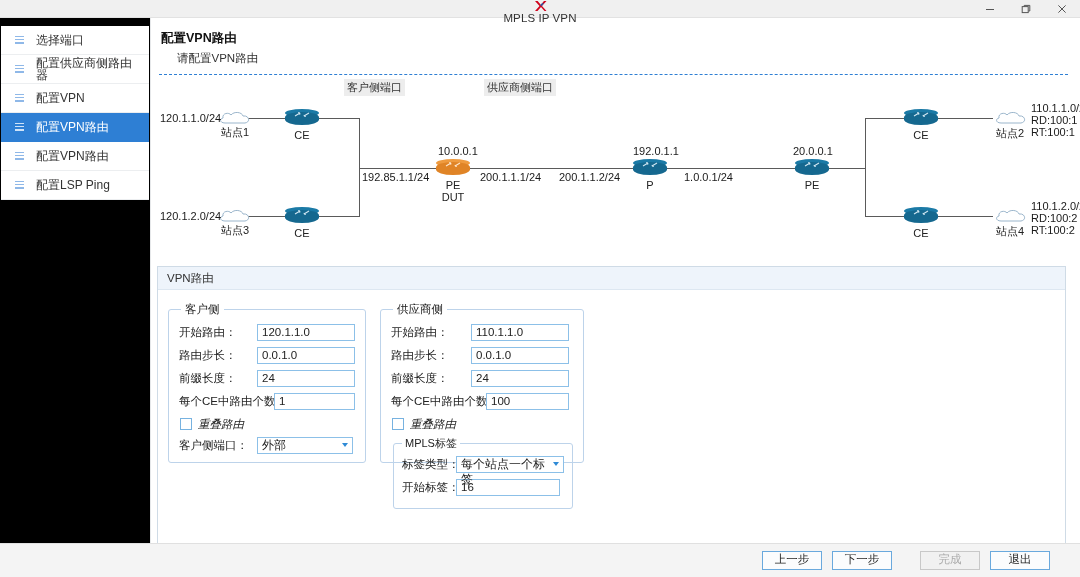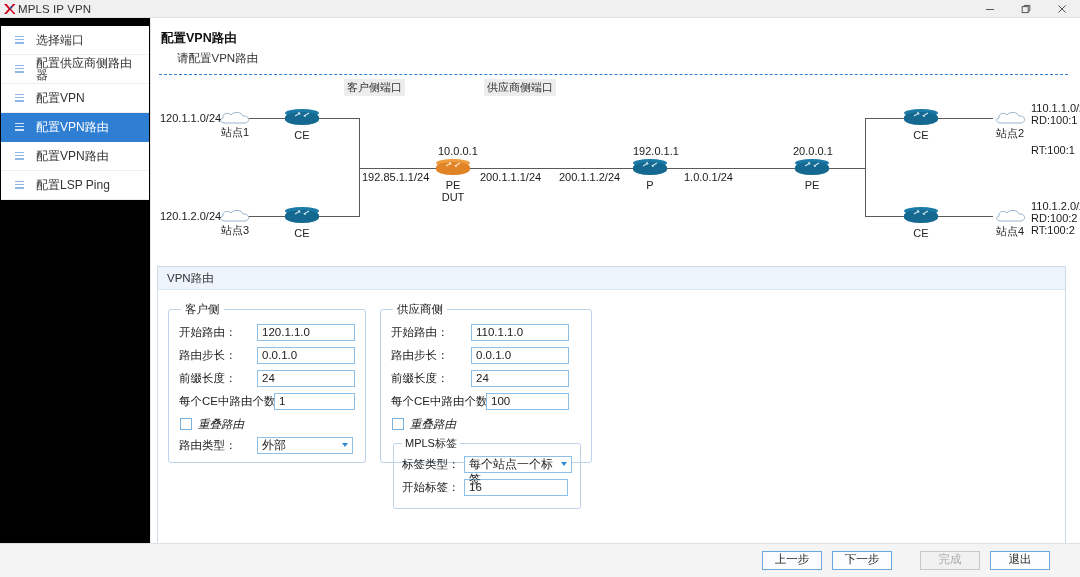--- a/index.html
+++ b/index.html
@@ -4,21 +4,21 @@
 <style>
   html,body{margin:0;padding:0;}
   body{
     width:1080px;height:577px;overflow:hidden;
     font-family:"Liberation Sans","DejaVu Sans",sans-serif;
     font-size:12px;color:#222;background:#ffffff;
   }
   
   .titlebar{
     height:17px;background:#f0f0f0;border-bottom:1px solid #e2e2e2;
-    display:flex;align-items:center;position:relative;
+    display:flex;align-items:center;position:relative;flex-direction:column;
   }
   .tb-logo{width:18px;height:17px;display:flex;align-items:center;justify-content:center;}
   .tb-title{font-size:11.5px;color:#333;letter-spacing:.1px;}
   .tb-ctrls{position:absolute;right:0;top:0;height:17px;display:flex;}
   .tb-btn{width:36px;height:17px;display:flex;align-items:center;justify-content:center;color:#555;font-size:11px;}
   
   .app{display:flex;height:527px;background:#fff;}
   .sidebar{
     width:150px;background:#000000;border-right:1px solid #e6e8ea;
     padding-top:8px;flex:none;
@@ -100,21 +100,21 @@
     border-left:3.5px solid transparent;border-right:3.5px solid transparent;
     border-top:4px solid #2e8ad6;
   }
   .chkrow{display:flex;align-items:center;gap:6px;height:18px;margin-bottom:3px;margin-left:1px;}
   .chk{width:10px;height:10px;border:1px solid #77b2e0;background:#fff;flex:none;}
   .chkrow .lbl{font-size:11.5px;font-style:italic;}
   fieldset.mpls{
     border:1px solid #bdd3ea;border-radius:3px;margin:2px 0 0 2px;padding:4px 8px 7px 8px;width:140px;
   }
   fieldset.mpls > legend{font-size:11px;color:#222;padding:0 3px;}
-  .mpls .row{margin-bottom:4px;gap:8px;}
+  .mpls .row{margin-bottom:4px;}
   .mpls .lbl{width:54px;font-size:11.5px;}
   .mpls .sel{width:86px;}
   .mpls .fld{width:94px;}
   
   .footer{
     position:absolute;left:0;right:0;bottom:0;height:33px;background:#f4f4f4;
     border-top:1px solid #e0e0e0;display:flex;align-items:center;justify-content:flex-end;
     gap:10px;padding-right:30px;
   }
   .btn{
@@ -255,21 +255,21 @@
           </svg>
       </div>
 
       <div class="iptext" style="left:1px;top:37px;">120.1.1.0/24</div>
       <div class="rlabel" style="left:52px;top:50px;width:48px;">站点1</div>
       <div class="iptext" style="left:1px;top:135px;">120.1.2.0/24</div>
       <div class="rlabel" style="left:52px;top:148px;width:48px;">站点3</div>
 
       <div class="iptext" style="left:872px;top:27px;">110.1.1.0/24</div>
       <div class="iptext" style="left:872px;top:39px;">RD:100:1</div>
-      <div class="iptext" style="left:872px;top:69px;">RT:100:1</div>
+      <div class="iptext" style="left:872px;top:51px;">RT:100:1</div>
       <div class="rlabel" style="left:829px;top:51px;width:44px;">站点2</div>
 
       <div class="iptext" style="left:872px;top:125px;">110.1.2.0/24</div>
       <div class="iptext" style="left:872px;top:137px;">RD:100:2</div>
       <div class="iptext" style="left:872px;top:149px;">RT:100:2</div>
       <div class="rlabel" style="left:829px;top:149px;width:44px;">站点4</div>
 
       <div class="router" style="left:126px;top:34px;">
         <div class="top"></div>
           <div class="body"></div>
@@ -365,21 +365,21 @@
           </div>
           <div class="row">
             <span class="lbl" style="width:95px;">每个CE中路由个数：</span>
             <span class="fld" style="width:71px;">1</span>
           </div>
           <div class="chkrow">
             <span class="chk"></span>
             <span class="lbl">重叠路由</span>
           </div>
           <div class="row">
-            <span class="lbl">路由类型：</span>
+            <span class="lbl">客户侧端口：</span>
             <span class="sel" style="width:74px;">
               <span>外部</span>
               <span class="arw"></span>
             </span>
           </div>
         </fieldset>
 
         <fieldset class="grp grp-provider">
           <legend>供应商侧</legend>
 

